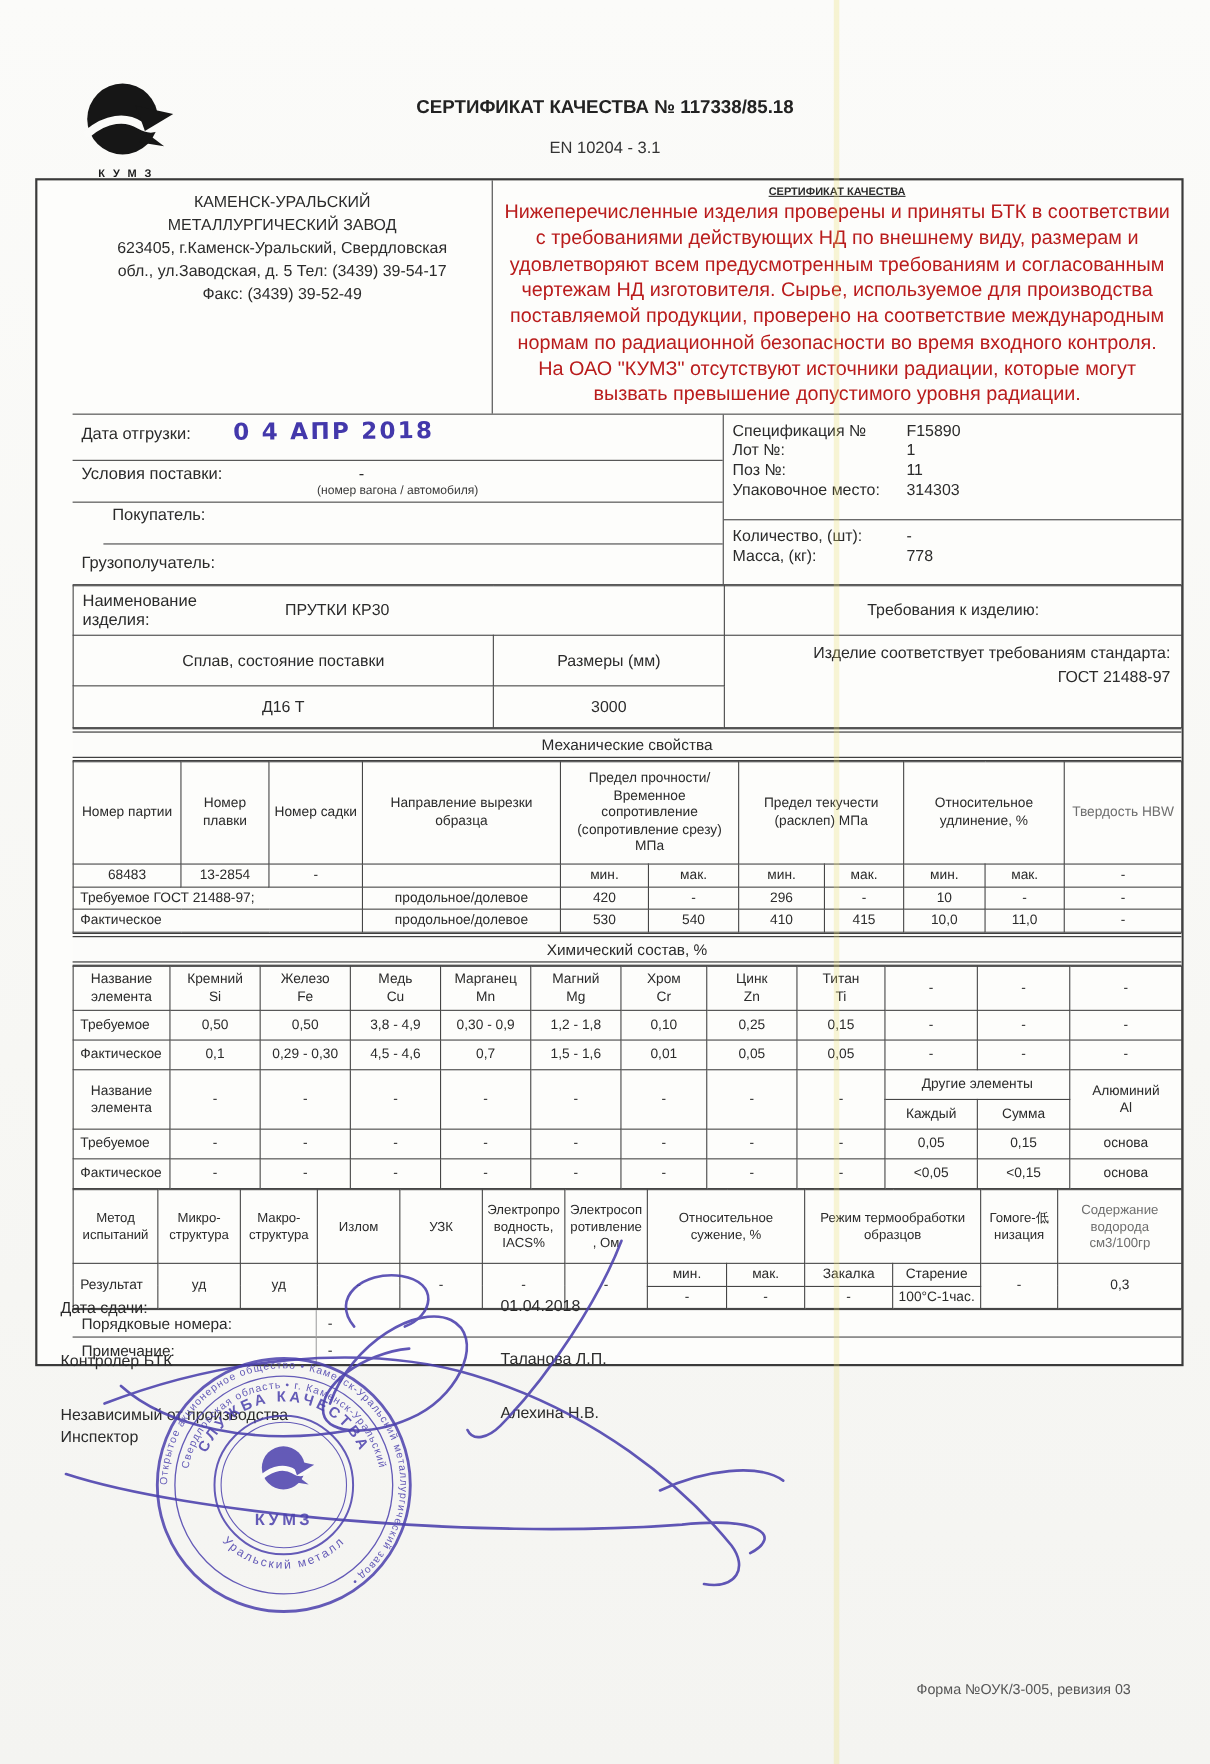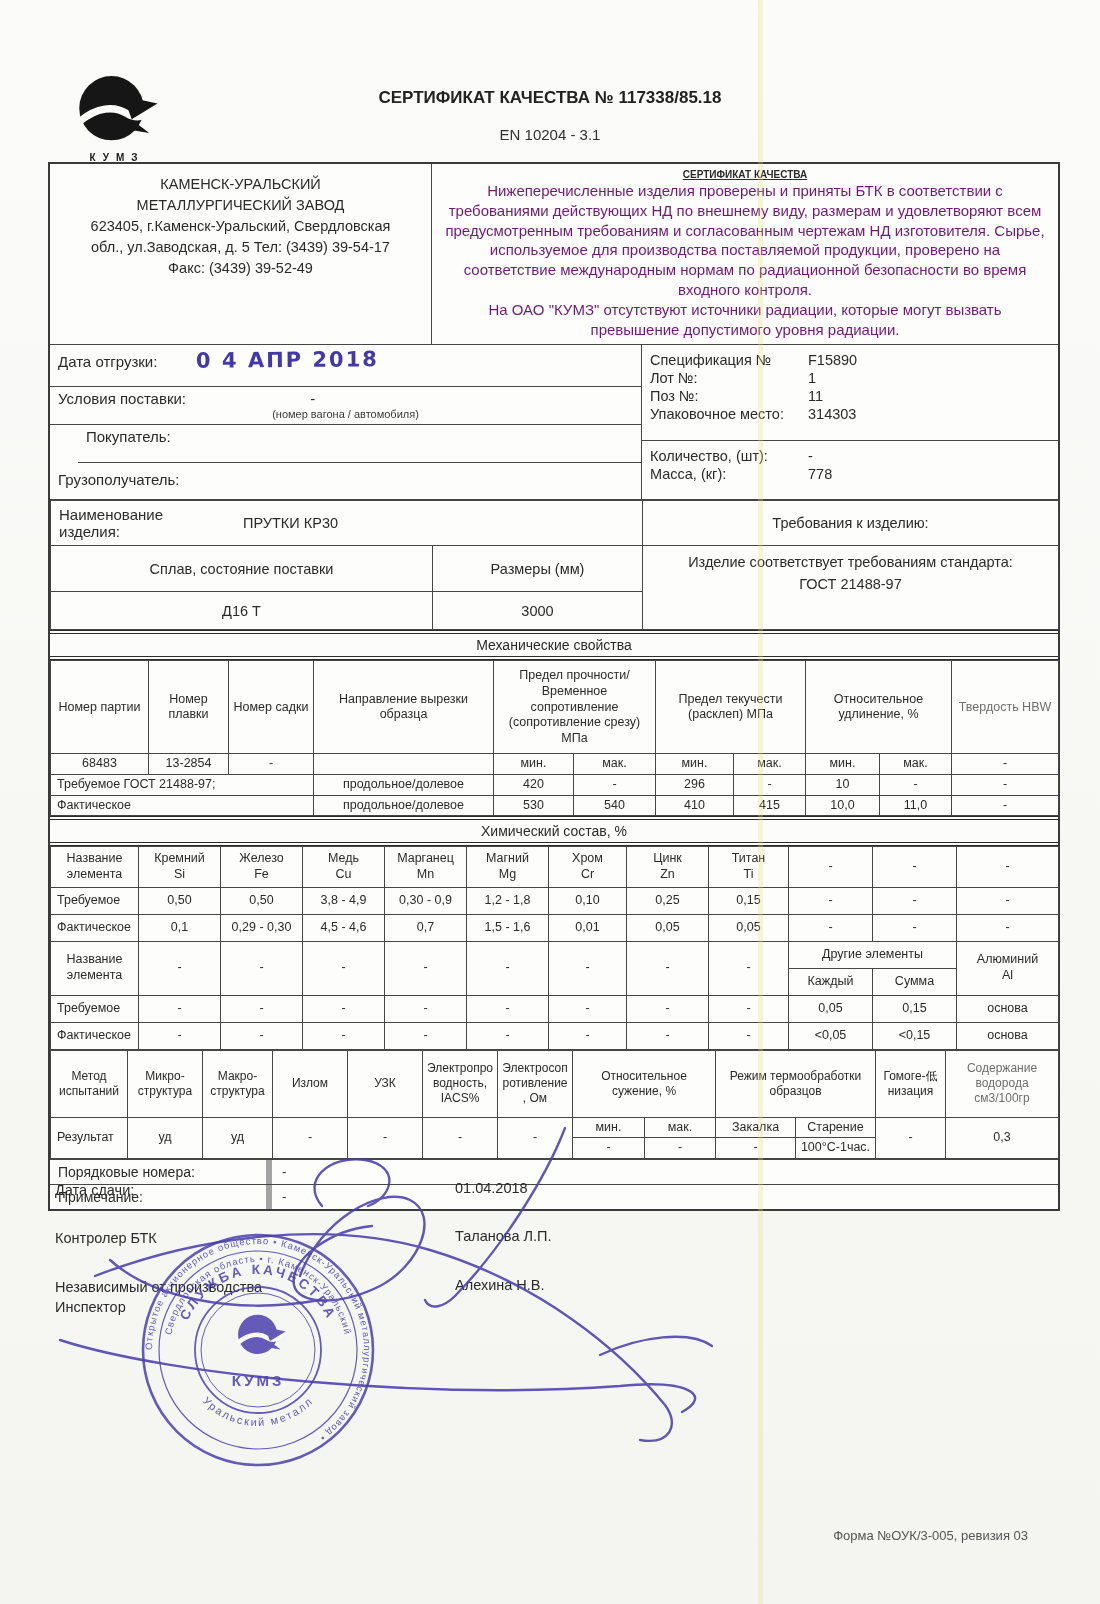--- a/index.html
+++ b/index.html
@@ -4,27 +4,27 @@
 <style>
   html,body{margin:0;padding:0;}
   body{width:1100px;height:1604px;position:relative;background:#efefec;font-family:"Liberation Sans",sans-serif;color:#2b2b2b;}
   .page{position:absolute;inset:0;background:linear-gradient(180deg,#fbfbf9 0%,#f7f7f4 60%,#f4f4f1 100%);overflow:hidden;}
   
   .logo{position:absolute;left:58px;top:70px;width:118px;height:100px;text-align:center;}
   .logo .kletters{font-size:10px;font-weight:bold;letter-spacing:7px;color:#1c1c1c;margin-top:-2px;}
   .title{position:absolute;left:0;top:88px;width:100%;text-align:center;font-size:17px;font-weight:bold;color:#222;}
   .subtitle{position:absolute;left:0;top:126px;width:100%;text-align:center;font-size:15px;color:#333;}
   
-  .form{position:absolute;left:48px;top:162px;width:1008px;border:2px solid #3a3a3a;background:#fdfdfb;}
+  .form{position:absolute;left:32px;top:162px;width:1008px;border:2px solid #3a3a3a;background:#fdfdfb;padding-left:32px;}
   
   .secA{display:flex;border-bottom:1px solid #464646;}
   .companyCell{width:382px;border-right:1px solid #464646;box-sizing:border-box;padding:10px 6px;text-align:center;font-size:14.5px;line-height:1.45;}
   .certCell{flex:1;box-sizing:border-box;padding:5px 10px;text-align:center;}
   .certCell .ct{font-size:10px;font-weight:bold;margin-bottom:1px;text-decoration:underline;}
-  .certCell .cb{font-size:15px;line-height:1.32;color:#701a75;}
+  .certCell .cb{font-size:18px;line-height:1.32;color:#b91c1c;}
   
   .secB{display:flex;border-bottom:1px solid #464646;}
   .bleft{width:592px;border-right:1px solid #464646;box-sizing:border-box;display:flex;flex-direction:column;}
   .bright{flex:1;display:flex;flex-direction:column;}
   .bl-row{border-bottom:1px solid #464646;box-sizing:border-box;padding:3px 8px;font-size:15px;}
   .bl-row:last-child{border-bottom:none;}
   .br-row{border-bottom:1px solid #464646;box-sizing:border-box;padding:5px 8px;font-size:14.5px;}
   .br-row:last-child{border-bottom:none;}
   .kv{display:flex;margin:2px 0;}
   .kv .k{width:158px;}
@@ -32,38 +32,38 @@
   .note{font-size:11px;color:#3a3a3a;margin-top:1px;text-align:center;}
   .datestamp{display:inline-block;margin-left:34px;color:#4338ab;font-weight:bold;font-size:21px;letter-spacing:2px;font-family:"DejaVu Sans",sans-serif;transform:rotate(-0.5deg);}
   .dashv{display:inline-block;margin-left:120px;}
   
   table{border-collapse:collapse;table-layout:fixed;width:100%;}
   td{border:1px solid #464646;font-size:13px;text-align:center;padding:2px 3px;vertical-align:middle;word-break:break-word;}
   .secC td{font-size:14.5px;}
   .secC .nameCell{text-align:left;padding:4px 8px;}
   .nameLbl{display:inline-block;width:118px;vertical-align:middle;font-size:15px;}
   .nameVal{display:inline-block;margin-left:62px;vertical-align:middle;font-size:14.5px;}
-  .stdCell{text-align:center;padding:6px 10px;font-size:14.5px;line-height:1.5;vertical-align:top;}
+  .stdCell{text-align:right;padding:6px 10px;font-size:14.5px;line-height:1.5;vertical-align:top;}
   
   .bar{border-top:4px double #2c2c2c;border-bottom:4px double #2c2c2c;text-align:center;font-size:14px;padding:3px 0;background:#fcfcfa;}
   
   .t td{font-size:12.5px;line-height:1.25;}
   .t .hdr td{padding:4px 3px;}
   .t .left{text-align:left;padding-left:6px;}
   .sm{font-size:11.5px;}
   .sm2{font-size:10.5px;}
   .dim{color:#6e6e6e;}
   .mech tr:first-child td{height:84px;}
   .chem .el div:first-child{font-size:12.5px;}
   .chem .el div:last-child{font-size:12.5px;}
   .chem td{height:22px;}
   .tests .hdr td{height:58px;font-size:12px;}
   
   .tailrow{display:flex;border-top:1px solid #464646;}
-  .tailrow .tl{width:222px;border-right:6px solid #a3a3a3;box-sizing:border-box;padding:4px 8px;font-size:14px;text-align:left;}
+  .tailrow .tl{width:222px;border-right:1px solid #a3a3a3;box-sizing:border-box;padding:4px 8px;font-size:14px;text-align:left;}
   .tailrow .tv{flex:1;padding:4px 10px;font-size:13px;text-align:left;}
   
   .signoff{position:absolute;left:55px;top:1180px;width:1000px;font-size:14.5px;}
   .signoff .srow{display:flex;margin-bottom:28px;}
   .signoff .sk{width:400px;line-height:1.4;}
   .signoff .sv{flex:1;}
   
   .formnote{position:absolute;right:72px;top:1528px;font-size:13px;color:#555;}
   
   .foldline{position:absolute;left:758px;top:0;width:5px;height:100%;background:rgba(233,222,110,0.28);z-index:5;pointer-events:none;}

